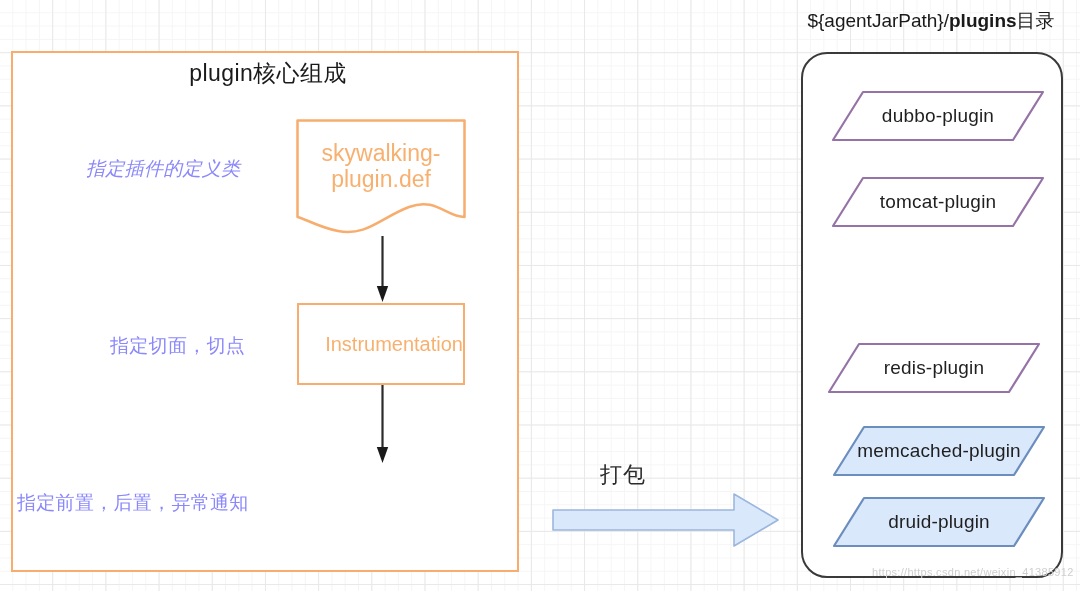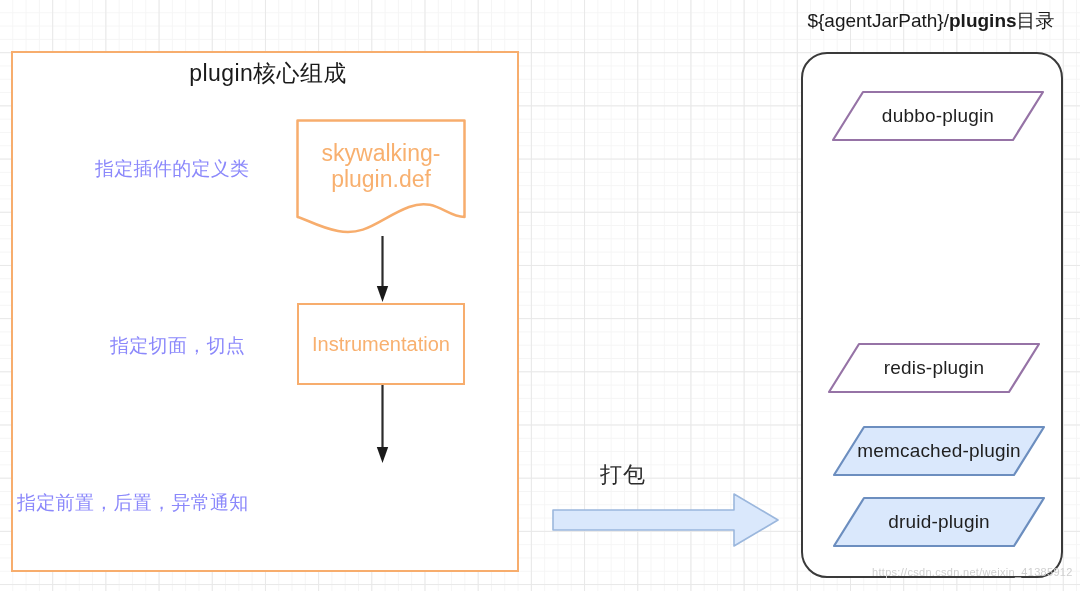--- a/index.html
+++ b/index.html
@@ -42,21 +42,21 @@
     padding-left:14px;
   }
 
   .annot{
     position:absolute;
     color:#8b88fb;
     font-size:19px;
     white-space:nowrap;
     letter-spacing:.3px;
   }
-  #annot-def{left:95px;top:156px;}
+  #annot-def{left:86px;top:156px;font-style:italic;}
   #annot-inst{left:110px;top:333px;}
   #annot-intc{left:17px;top:490px;}
 
   
   #doc-shape{
     position:absolute;left:296px;top:119px;
     width:170px;height:117px;
   }
   #doc-shape svg{display:block;}
   #doc-label{
@@ -66,21 +66,21 @@
   }
 
   .obox{
     position:absolute;
     border:2.5px solid #f7ad6d;
     background:#ffffff;
     box-sizing:border-box;
     display:flex;align-items:center;justify-content:center;
     color:#f8b06f;font-size:20px;
   }
-  #box-instrumentation{left:297px;top:303px;width:168px;height:82px;}
+  #box-instrumentation{left:297px;top:303px;width:168px;height:82px;justify-content:flex-end;}
   #box-interceptor{left:297px;top:464px;width:168px;height:80px;}
 
   .v-arrow{position:absolute;}
   #arrow1{left:376px;top:236px;}
   #arrow2{left:376px;top:385px;}
 
   
   #pack-label{
     position:absolute;left:600px;top:460px;
     font-size:22px;color:#2b2b2b;
@@ -178,20 +178,26 @@
 
   <div id="right-panel"></div>
 
   <div class="plugin-item" style="left:831px;top:90px;">
     <svg width="214" height="52" viewBox="0 0 214 52">
       <path d="M32,2 L212,2 L182,50 L2,50 Z" fill="#ffffff" stroke="#9673a6" stroke-width="2.2" stroke-linejoin="round"></path>
     </svg>
     <div class="pl-text">dubbo-plugin</div>
   </div>
 
+  <div class="plugin-item" style="left:831px;top:176px;">
+    <svg width="214" height="52" viewBox="0 0 214 52">
+      <path d="M32,2 L212,2 L182,50 L2,50 Z" fill="#ffffff" stroke="#9673a6" stroke-width="2.2" stroke-linejoin="round"></path>
+    </svg>
+    <div class="pl-text">tomcat-plugin</div>
+  </div>
 
 
   <div class="plugin-item" style="left:827px;top:342px;">
     <svg width="214" height="52" viewBox="0 0 214 52">
       <path d="M32,2 L212,2 L182,50 L2,50 Z" fill="#ffffff" stroke="#9673a6" stroke-width="2.2" stroke-linejoin="round"></path>
     </svg>
     <div class="pl-text">redis-plugin</div>
   </div>
 
   <div class="plugin-item" style="left:832px;top:425px;">
@@ -201,15 +207,15 @@
     <div class="pl-text">memcached-plugin</div>
   </div>
 
   <div class="plugin-item" style="left:832px;top:496px;">
     <svg width="214" height="52" viewBox="0 0 214 52">
       <path d="M32,2 L212,2 L182,50 L2,50 Z" fill="#dae8fc" stroke="#6c8ebf" stroke-width="2.2" stroke-linejoin="round"></path>
     </svg>
     <div class="pl-text">druid-plugin</div>
   </div>
 
-  <div id="watermark">https://csdn.csdn.net/weixin_41385912</div>
+  <div id="watermark">https://https.csdn.net/weixin_41385912</div>
 
 </div>
 
 </body></html>

